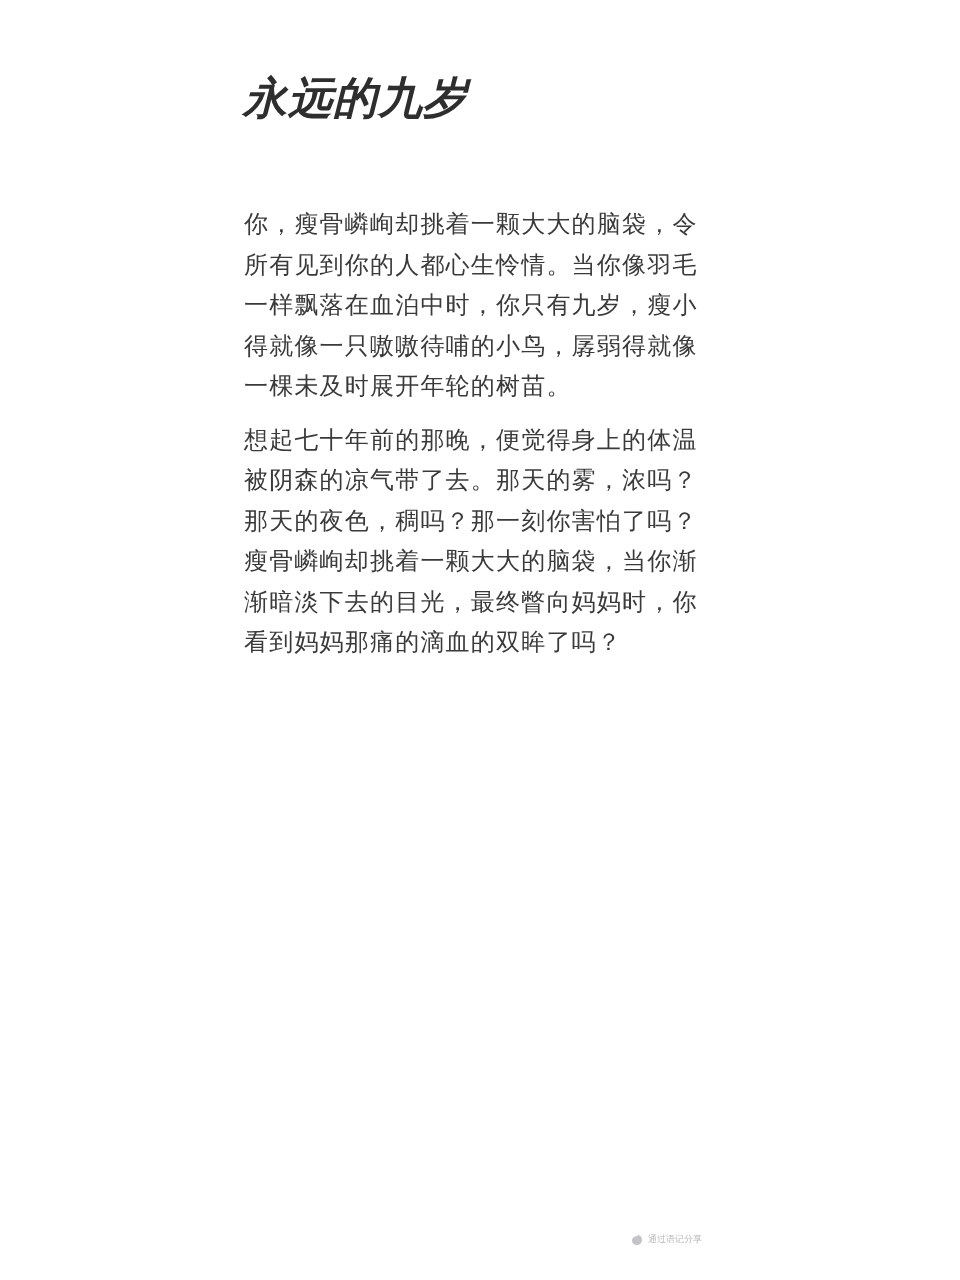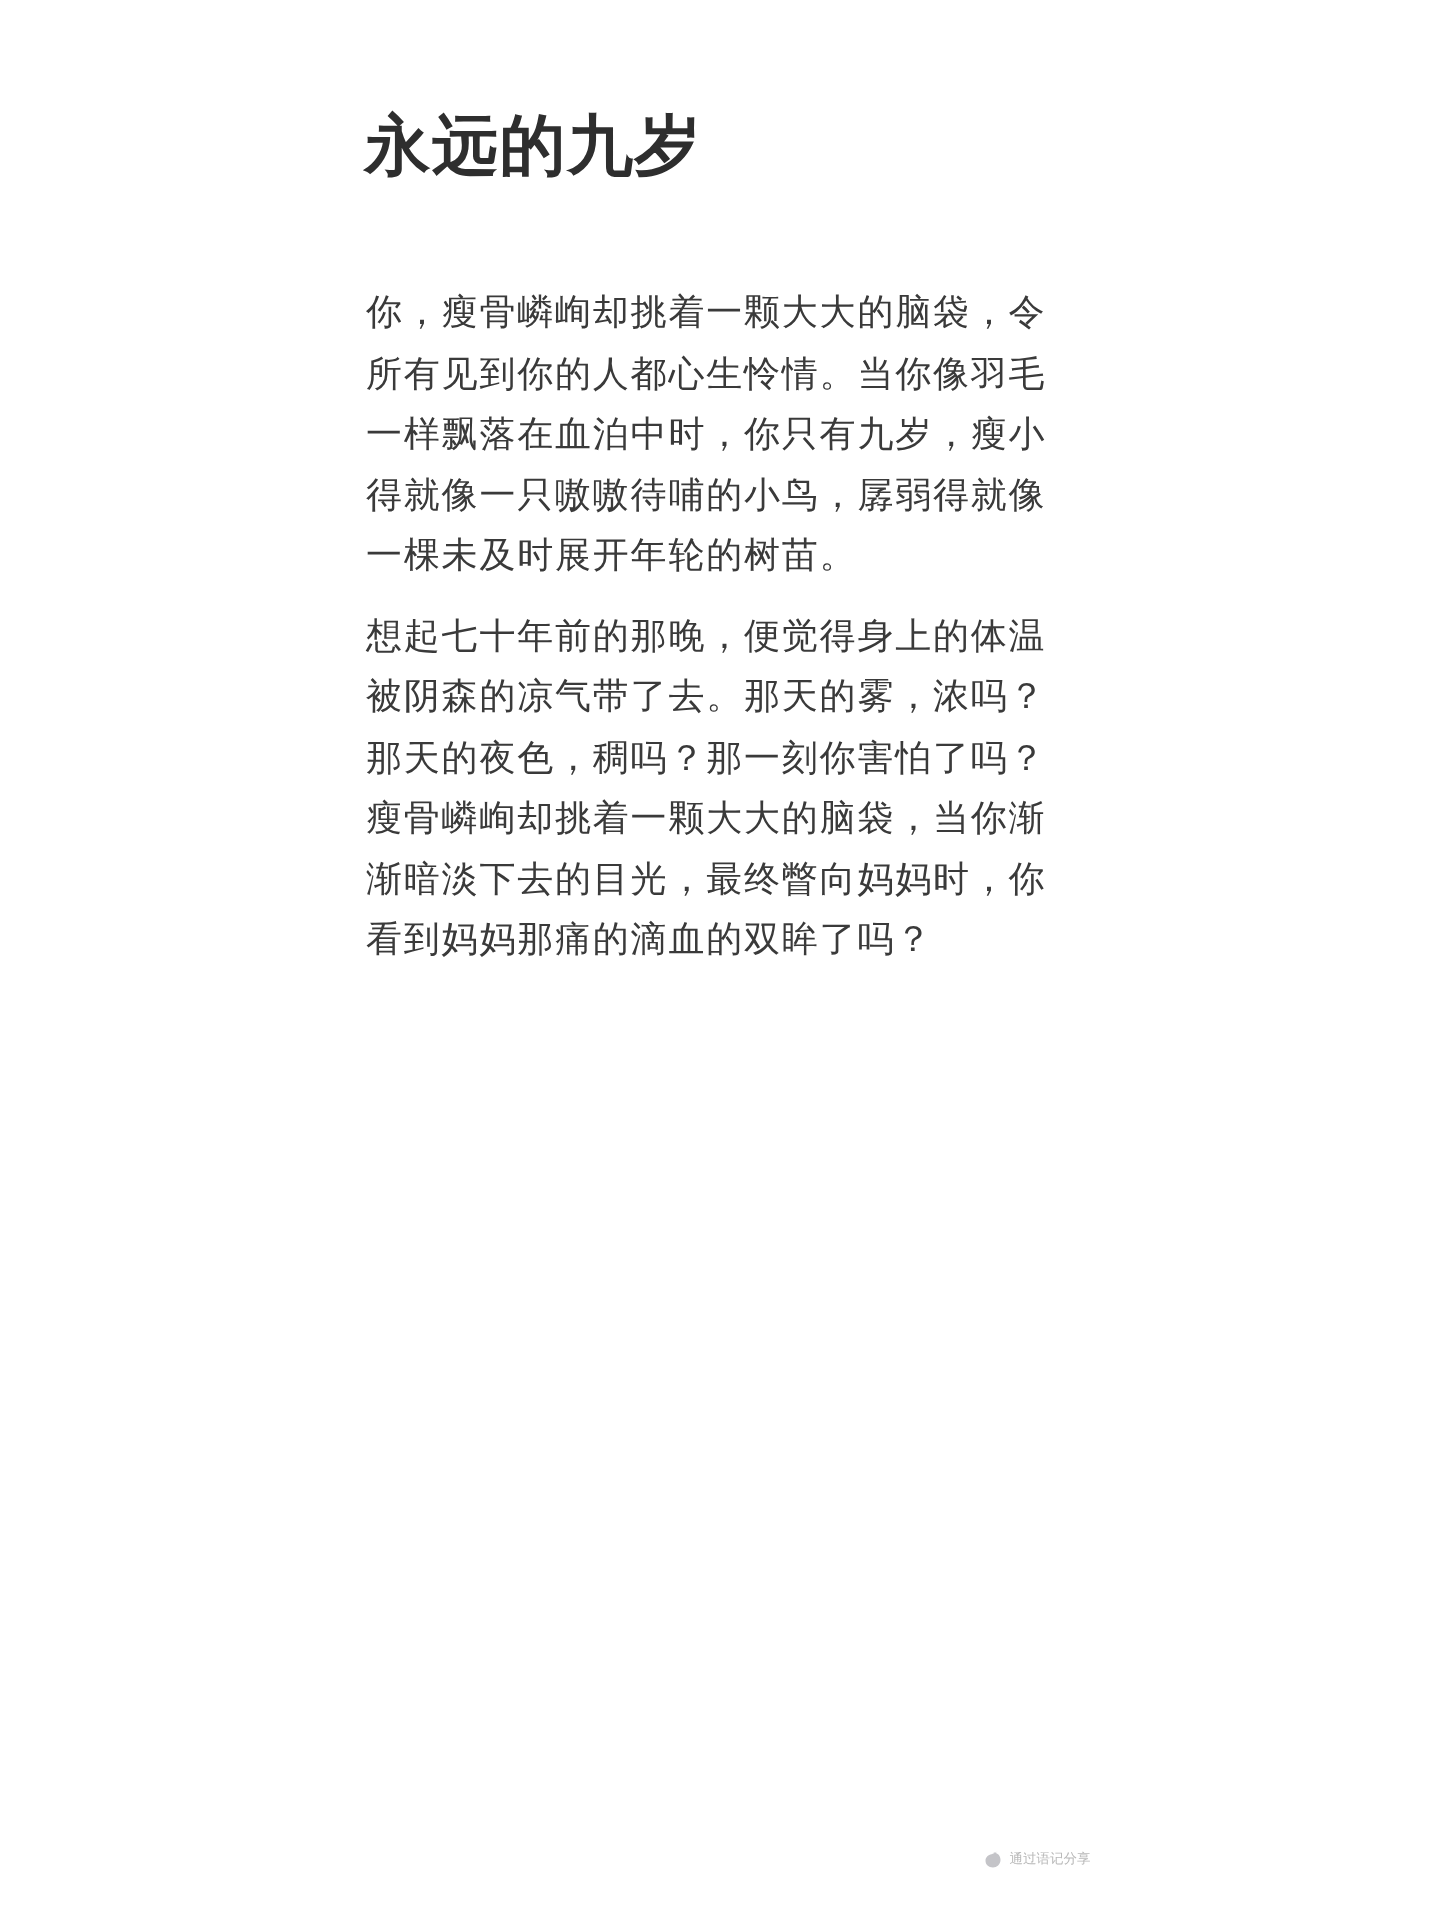--- a/index.html
+++ b/index.html
@@ -1,23 +1,23 @@
 <!DOCTYPE html>
 <html><head>
 <meta charset="utf-8">
 <style>
   html, body { margin:0; padding:0; background:#ffffff; }
   body { width:960px; height:1280px; position:relative; overflow:hidden;
          font-family:"DejaVu Sans","Liberation Sans",sans-serif; color:#333333; }
   .title { position:absolute; left:243px; top:70px; font-size:44px; font-weight:bold;
-           color:#2e2e2e; letter-spacing:1px; line-height:56px; margin:0; }
-  .content { position:absolute; left:244px; top:188px; width:476px; }
+           color:#2e2e2e; letter-spacing:1px; line-height:56px; margin:0;font-style:italic; }
+  .content { position:absolute; left:244px; top:204px; width:476px; }
   .para { font-size:24px; line-height:40.5px; color:#3a3a3a; margin:0 0 13px 0;
           letter-spacing:1.2px; word-break:break-all; }
-  .footer { position:absolute; left:656px; top:1233px; display:flex; align-items:center;
+  .footer { position:absolute; left:631px; top:1233px; display:flex; align-items:center;
             gap:5px; color:#b8b8b8; font-size:9px; }
   .footer-icon { width:12px; height:12px; }
 </style>
 </head>
 <body>
 
 <h1 class="title">永远的九岁</h1>
 
 <div class="content">
   <p class="para">你，瘦骨嶙峋却挑着一颗大大的脑袋，令所有见到你的人都心生怜情。当你像羽毛一样飘落在血泊中时，你只有九岁，瘦小得就像一只嗷嗷待哺的小鸟，孱弱得就像一棵未及时展开年轮的树苗。</p>

